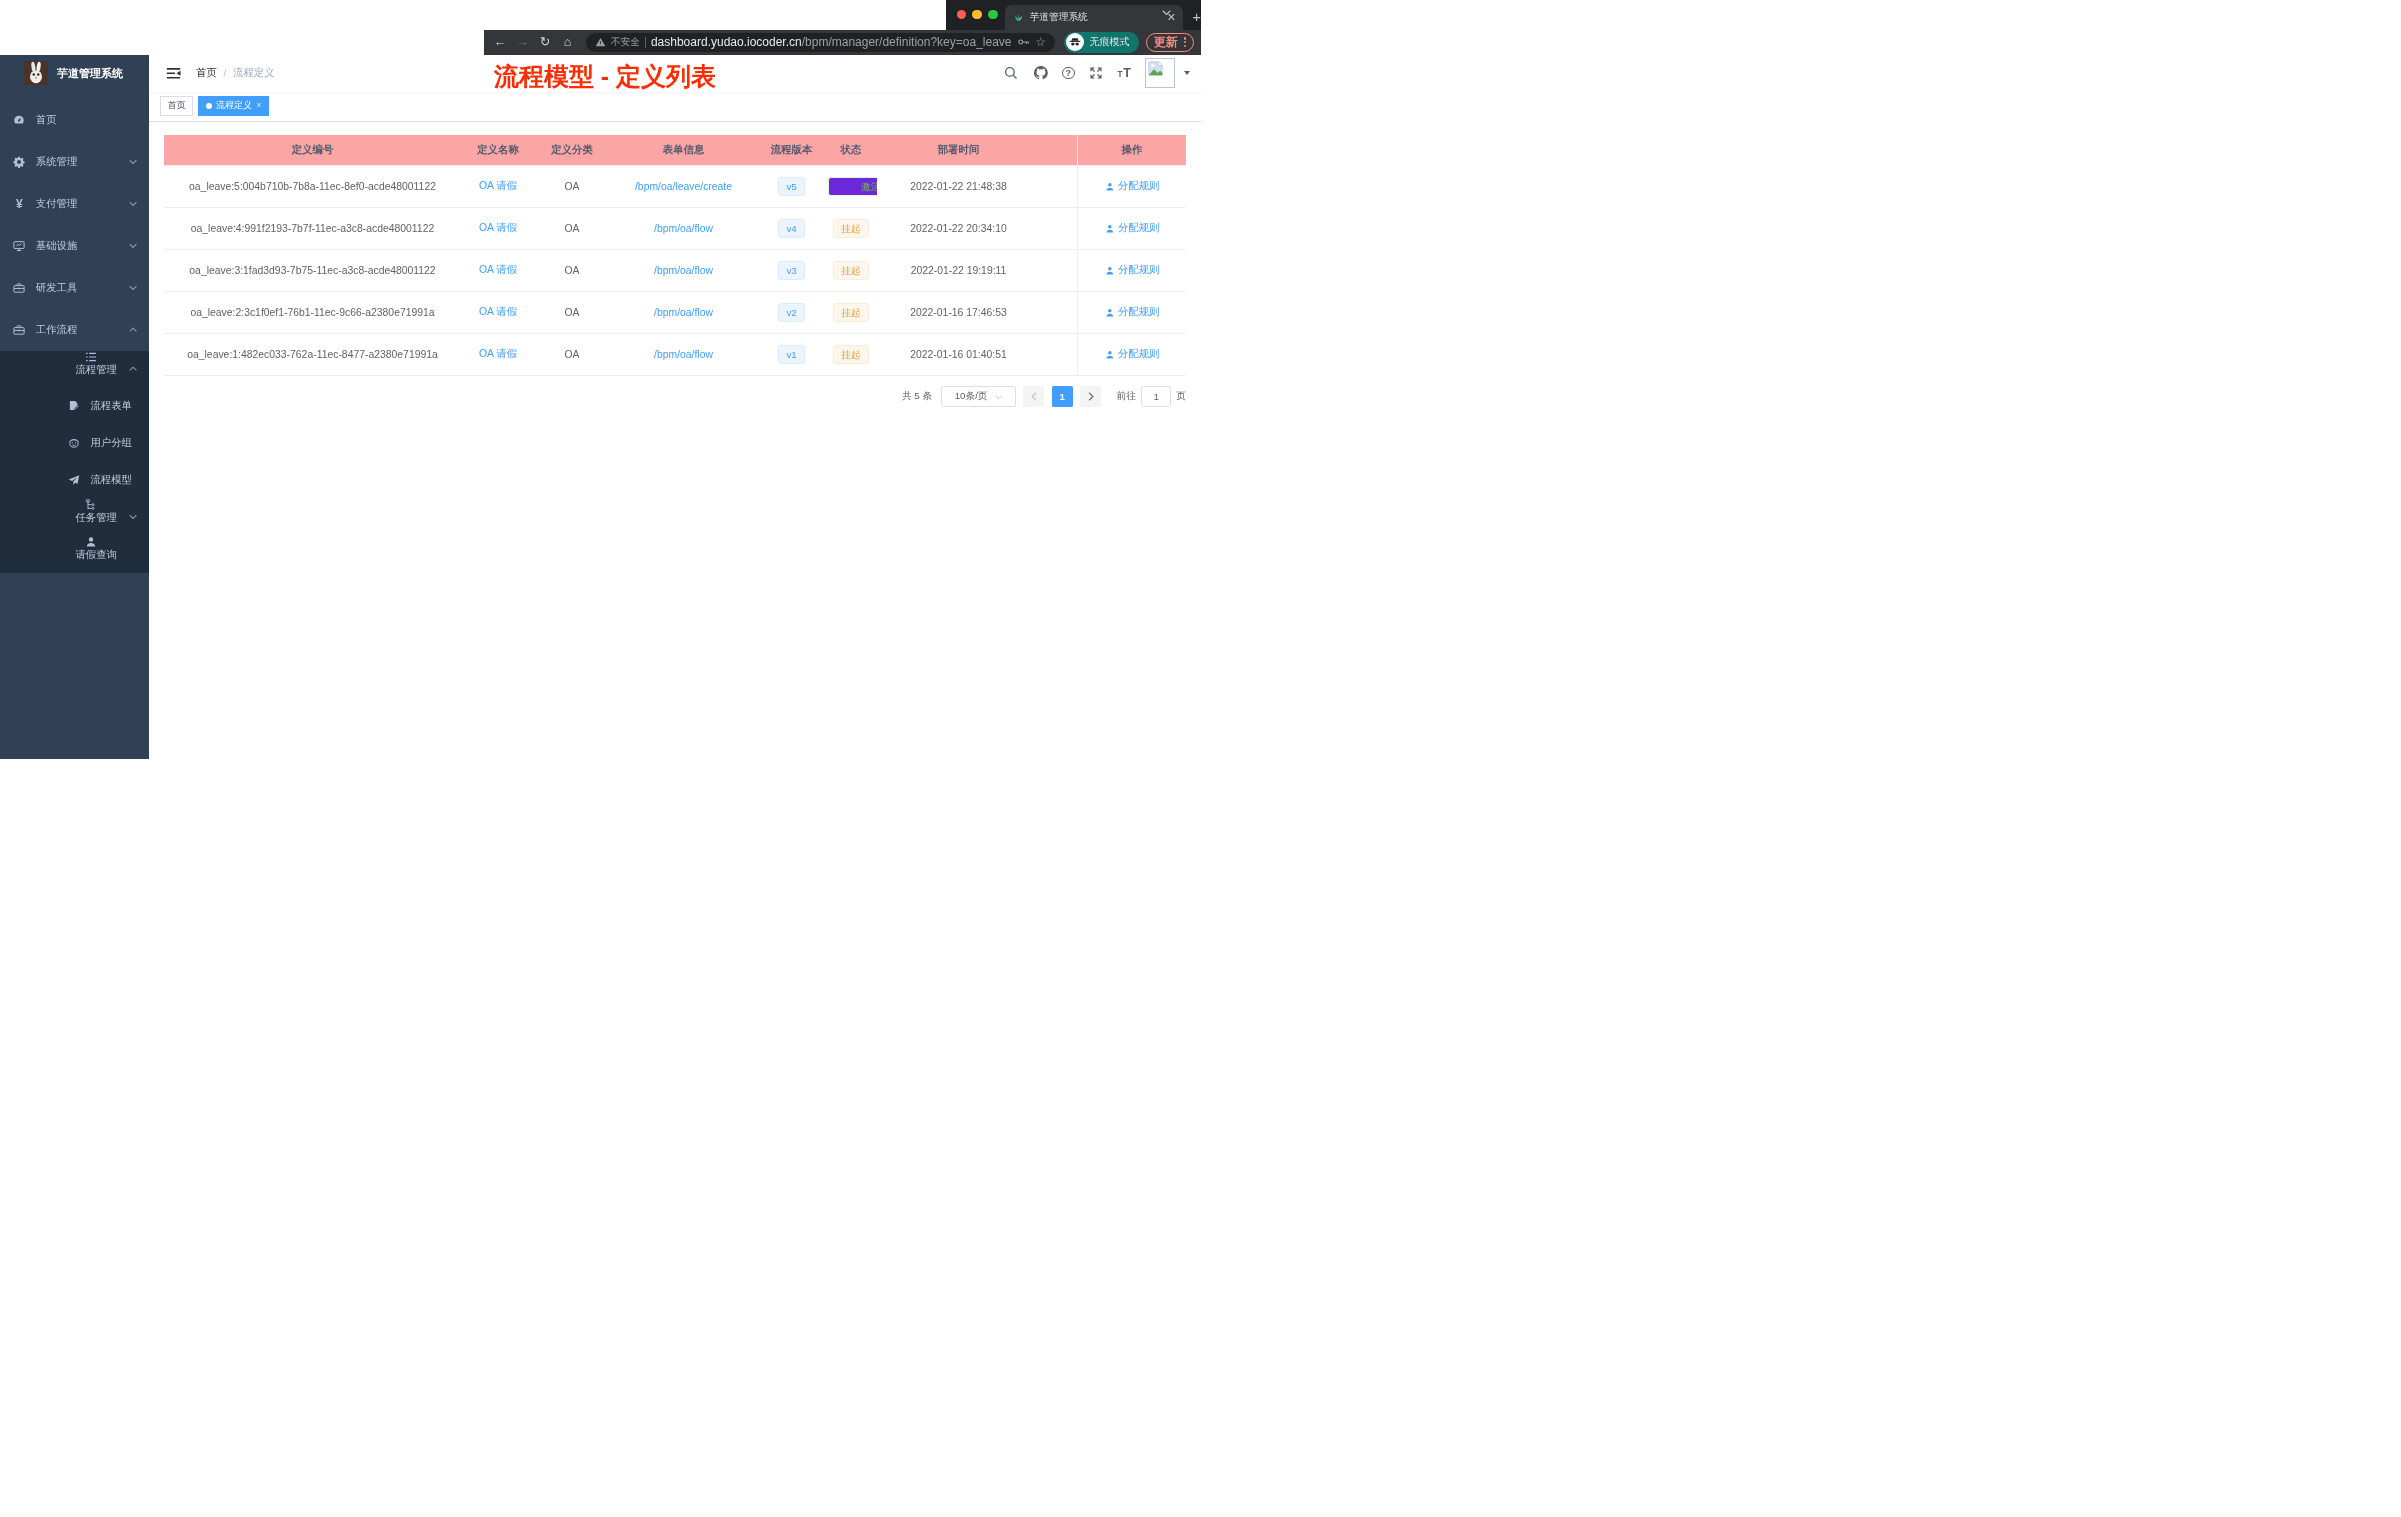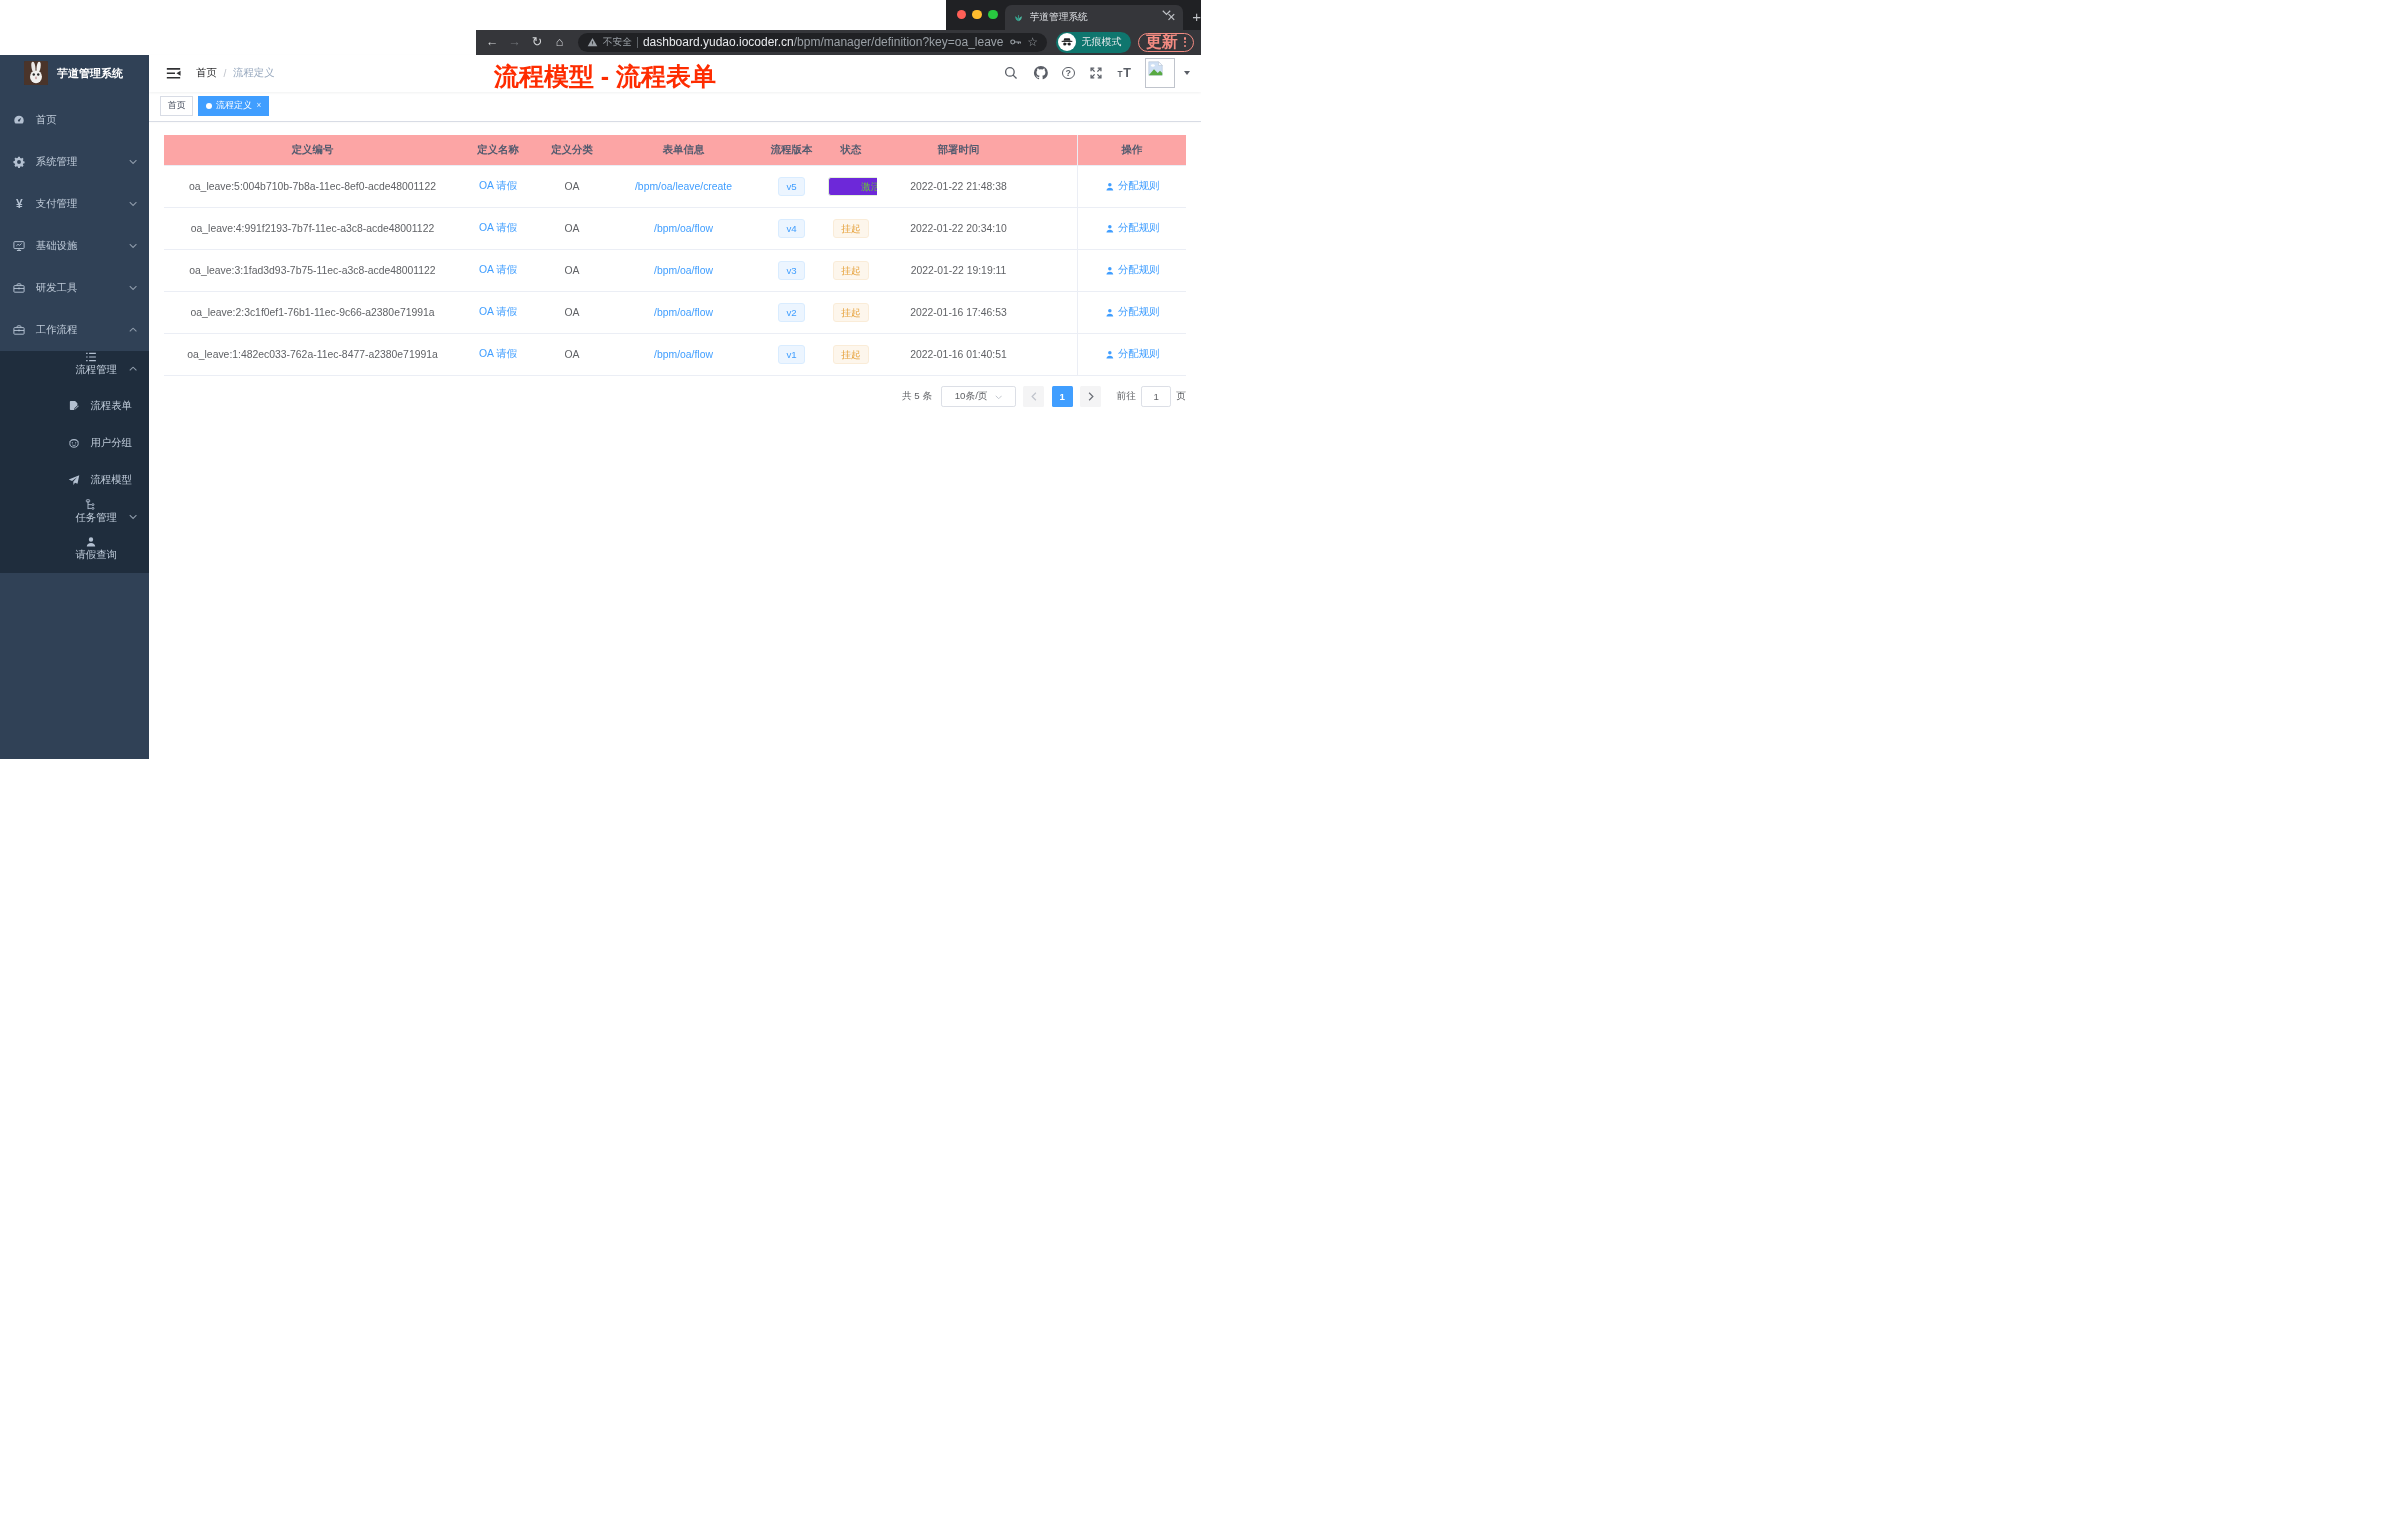--- a/index.html
+++ b/index.html
@@ -24,21 +24,21 @@
   .urlbar { flex:1; height:19.3px; background:#202124; border-radius:9.7px; display:flex; align-items:center; padding:0 9px; gap:5.2px; margin:0 4.5px; }
   .url-warning-label { color:#9aa0a6; font-size:9.7px; }
   .url-sep { width:0.7px; height:11px; background:#5f6368; }
   .url-text { font-size:12px; color:#e8eaed; white-space:nowrap; overflow:hidden; flex:1; }
   .url-text .path { color:#9aa0a6; }
   .url-star { color:#9aa0a6; font-size:12px; line-height:1; }
   .incog-chip { height:21px; background:#0f766e; border-radius:10.4px; display:flex; align-items:center; gap:6px; padding:0 9px 0 1.5px; }
   .incog-circle { width:18px; height:18px; background:#fff; border-radius:50%; display:flex; align-items:center; justify-content:center; }
   .incog-label { color:#e8eaed; font-size:10px; white-space:nowrap; }
   .update-pill { height:19.3px; border:1.5px solid #f28b82; border-radius:10.4px; color:#f28b82; display:flex; align-items:center; gap:6px; padding:0 6.7px; margin-left:3px; }
-  .update-label { font-size:16px; font-weight:bold; white-space:nowrap; }
+  .update-label { font-size:12px; font-weight:bold; white-space:nowrap; }
   .kebab { display:flex; flex-direction:column; gap:1.5px; }
   .kebab i { width:2.2px; height:2.2px; background:#f28b82; border-radius:50%; }
 
   
   .app { flex:1; display:flex; min-height:0; }
   .sidebar { width:149px; background:#304156; color:#bfcbd9; flex:none; overflow:hidden; }
   .logo-row { height:37px; display:flex; align-items:center; padding-left:24px; gap:9px; }
   .logo-img { width:24px; height:24px; border-radius:1.5px; overflow:hidden; flex:none; background:#3a2b23; }
   .logo-title { color:#fff; font-size:11px; font-weight:bold; white-space:nowrap; }
   .menu { margin-top:7.4px; }
@@ -360,21 +360,21 @@
           <svg width="15" height="12.6" viewBox="0 0 20 17">
               <path d="M1 2.5h18M1 14.5h18M1 8.5h11" stroke="#303133" stroke-width="2.2"></path>
               <path d="M19.5 5.2v6.6L14 8.5z" fill="#303133"></path>
             </svg>
         </span>
         <span class="breadcrumb">
           <span class="bc-home">首页</span>
           <span class="bc-sep">/</span>
           <span class="bc-current">流程定义</span>
         </span>
-        <span class="annotation">流程模型 - 流程表单</span>
+        <span class="annotation">流程模型 - 定义列表</span>
         <div class="nav-right">
           <span class="nav-icon">
             <svg width="14" height="14" viewBox="0 0 19 19">
                 <circle cx="8" cy="8" r="5.8" fill="none" stroke="#5a5e66" stroke-width="1.8"></circle>
                 <path d="M12.4 12.4 17 17" stroke="#5a5e66" stroke-width="1.8"></path>
               </svg>
           </span>
           <span class="nav-icon">
             <svg width="15.6" height="15.6" viewBox="0 0 21 21">
                 <path d="M10.5 1.2a9.3 9.3 0 0 0-9.3 9.3c0 4.1 2.7 7.6 6.4 8.8.5.1.6-.2.6-.5v-1.7c-2.6.6-3.1-1.1-3.1-1.1-.4-1.1-1-1.4-1-1.4-.9-.6.1-.6.1-.6.9.1 1.4 1 1.4 1 .9 1.5 2.3 1.1 2.8.8.1-.6.3-1.1.6-1.3-2.1-.2-4.3-1-4.3-4.6 0-1 .4-1.9 1-2.5-.1-.3-.4-1.2.1-2.5 0 0 .8-.3 2.6 1a9 9 0 0 1 4.6 0c1.8-1.3 2.6-1 2.6-1 .5 1.3.2 2.2.1 2.5.6.6 1 1.5 1 2.5 0 3.6-2.2 4.4-4.3 4.6.3.3.6.9.6 1.8v2.5c0 .3.1.6.6.5a9.3 9.3 0 0 0 6.4-8.8 9.3 9.3 0 0 0-9.3-9.3z" fill="#5a5e66"></path>

